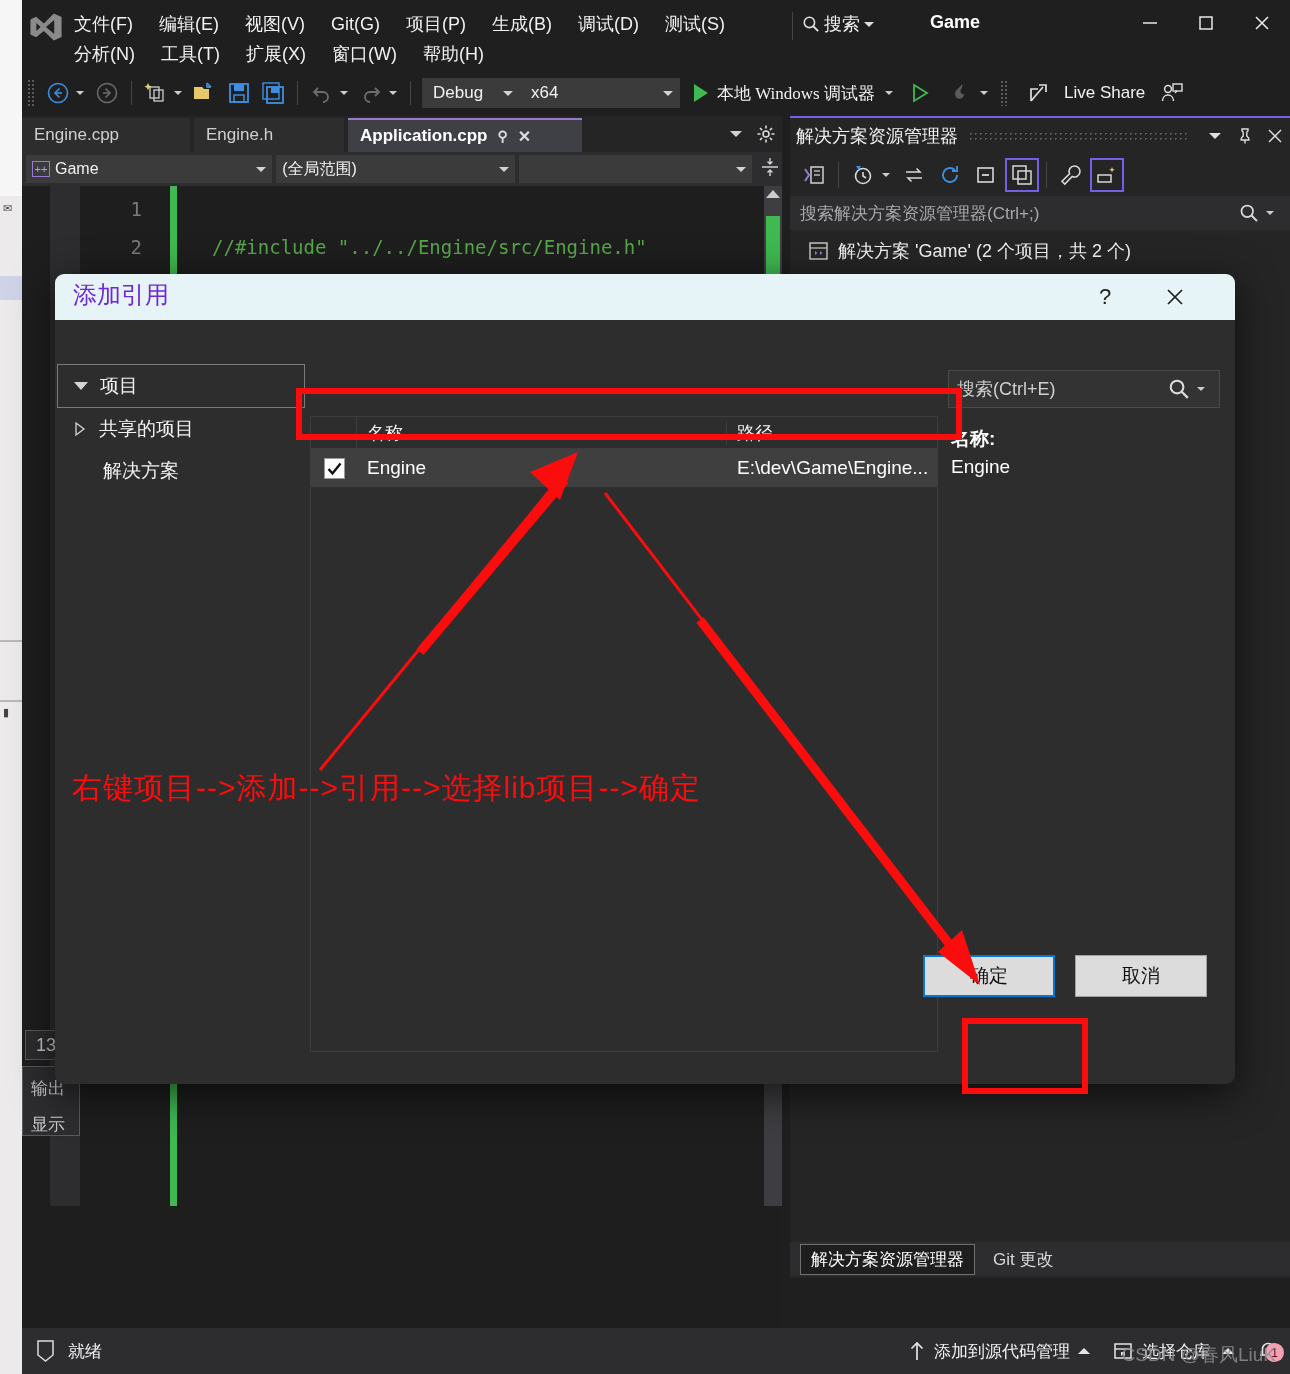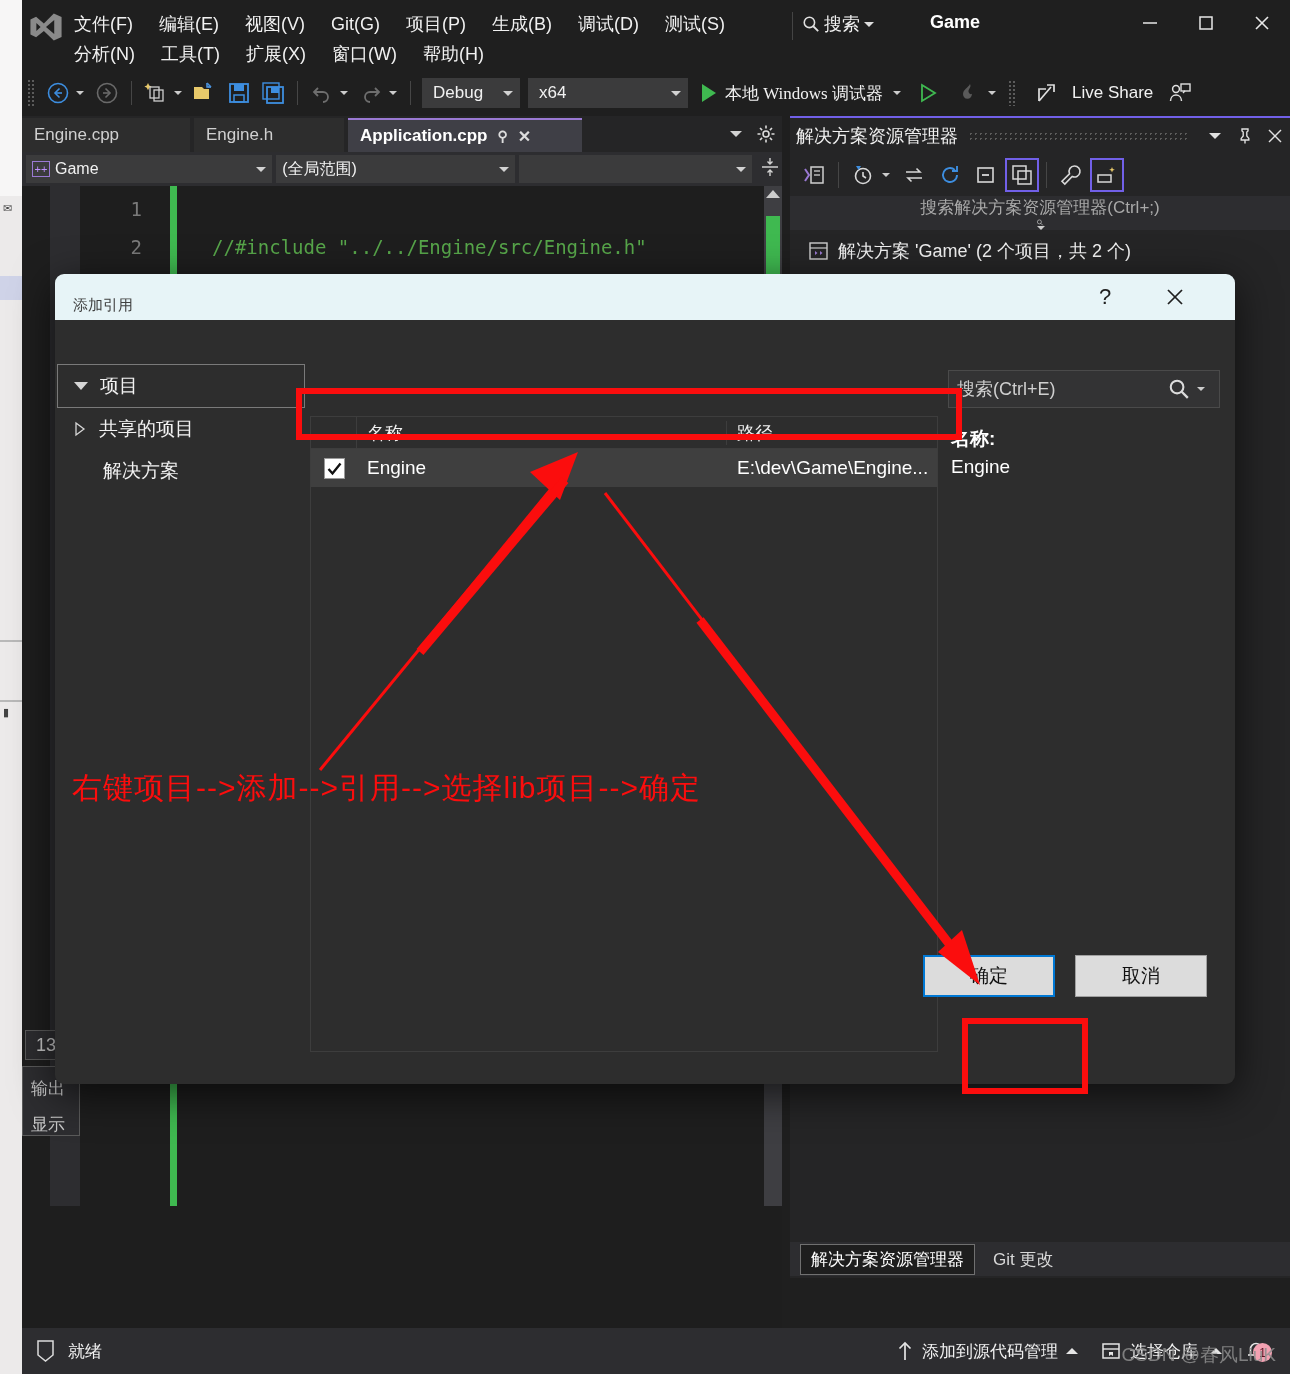--- a/index.html
+++ b/index.html
@@ -97,39 +97,39 @@
   .sepanel { position:absolute; left:768px; top:116px; width:500px; height:1160px; background:#252526; border-top:2px solid #7160e8; }
   .se-head { position:absolute; left:0; top:0; width:500px; height:36px; display:flex; align-items:center; padding-left:6px; }
   .se-title { font-size:18px; color:#f1f1f1; white-space:nowrap; }
   .se-dots { flex:1; height:10px; margin:0 10px;
      background-image: radial-gradient(#5b5b5b 1px, transparent 1px); background-size:5px 5px; }
   .se-hbtn { width:30px; height:30px; display:flex; align-items:center; justify-content:center; color:#e0e0e0; font-size:17px; }
   .se-toolbar { position:absolute; left:0; top:36px; width:500px; height:42px; display:flex; align-items:center; padding-left:6px; }
   .se-tico { width:34px; height:34px; display:flex; align-items:center; justify-content:center; margin:0 1px; }
   .se-tico.sel { border:2px solid #7160e8; }
   .se-tsep { width:1px; height:26px; background:#464646; margin:0 6px; }
-  .se-search { position:absolute; left:0; top:78px; width:500px; height:34px; background:#2d2d30; display:flex; align-items:center; padding:0 10px;flex-direction:column; }
+  .se-search { position:absolute; left:0; top:78px; width:500px; height:34px; background:#2d2d30; display:flex; align-items:center; padding:0 10px; }
   .se-search .ph { font-size:17px; color:#a9a9a9; flex:1; }
   .se-tree { position:absolute; left:0; top:112px; width:500px; height:1048px; background:#252526; padding-top:6px; }
   .se-node { display:flex; align-items:center; padding:3px 0 3px 18px; font-size:18px; color:#f1f1f1; }
   .se-node .nico { width:22px; height:20px; margin-right:8px; }
   .se-bottom-tabs { position:absolute; left:0; bottom:0; width:500px; height:34px; background:#2d2d30; display:flex; align-items:center; }
 
   
   .statusbar { position:absolute; left:0; bottom:0; width:1268px; height:46px; background:#2d2d30; display:flex; align-items:center; }
   .sb-left { display:flex; align-items:center; padding-left:12px; gap:10px; }
   .sb-txt { font-size:17px; color:#f1f1f1; }
-  .sb-right { position:absolute; right:22px; display:flex; align-items:center; gap:22px; }
+  .sb-right { position:absolute; right:10px; display:flex; align-items:center; gap:22px; }
   .sb-item { display:flex; align-items:center; gap:8px; font-size:17px; color:#f1f1f1; }
 
   
   .dlg { position:absolute; left:55px; top:274px; width:1180px; height:810px; background:#2d2d2d;
          border-radius:9px; box-shadow:0 10px 42px rgba(0,0,0,.65); overflow:hidden; }
   .dlg-title { position:absolute; left:0; top:0; width:1180px; height:46px; background:#e7f4f7; }
-  .dlg-title .t { position:absolute; left:18px; top:22px; font-size:15px; color:#404040; }
+  .dlg-title .t { position:absolute; left:18px; top:5px; font-size:24px; color:#6d28d9; }
   .dlg-help { position:absolute; right:110px; top:6px; width:40px; height:34px; display:flex; align-items:center; justify-content:center; font-size:22px; color:#202020; }
   .dlg-close { position:absolute; right:40px; top:6px; width:40px; height:34px; display:flex; align-items:center; justify-content:center; color:#202020; }
   .dlg-body { position:absolute; left:0; top:46px; width:1180px; height:697px; background:#2d2d2d; }
 
   .dlg-side { position:absolute; left:2px; top:44px; width:248px; height:600px; }
   .side-item { font-size:19px; color:#f1f1f1; padding:8px 0 8px 16px; display:flex; align-items:center; }
   .side-item.sel { border:1px solid #7a7a7a; }
   .tri-d { width:0;height:0;border-left:7px solid transparent;border-right:7px solid transparent;border-top:8px solid #d5d5d5; margin-right:12px; }
 
   .dlg-listwrap { position:absolute; left:255px; top:96px; width:628px; height:636px; background:#2d2d2d; border:1px solid #3d3d3d; }
@@ -295,21 +295,21 @@
             <path d="M20 11h-9a5 5 0 0 0 0 10" fill="none" stroke="#6e6e6e" stroke-width="1.8"></path>
           </svg>
       </div>
       <span class="tb-caret"></span>
       <div class="tb-sep"></div>
 
       <div class="combo" style="width:98px;margin-left:4px;">
         <span>Debug</span>
         <span class="cc"></span>
       </div>
-      <div class="combo" style="width:160px;margin-left:8px;">
+      <div class="combo" style="width:160px;">
         <span>x64</span>
         <span class="cc"></span>
       </div>
 
       <div style="display:flex;align-items:center;margin-left:14px;">
         <span class="playtri"></span>
         <span class="run-lbl">本地 Windows 调试器</span>
       </div>
       <span class="tb-caret" style="margin-left:10px;"></span>
       <div class="tb-ico" style="margin-left:6px;">

